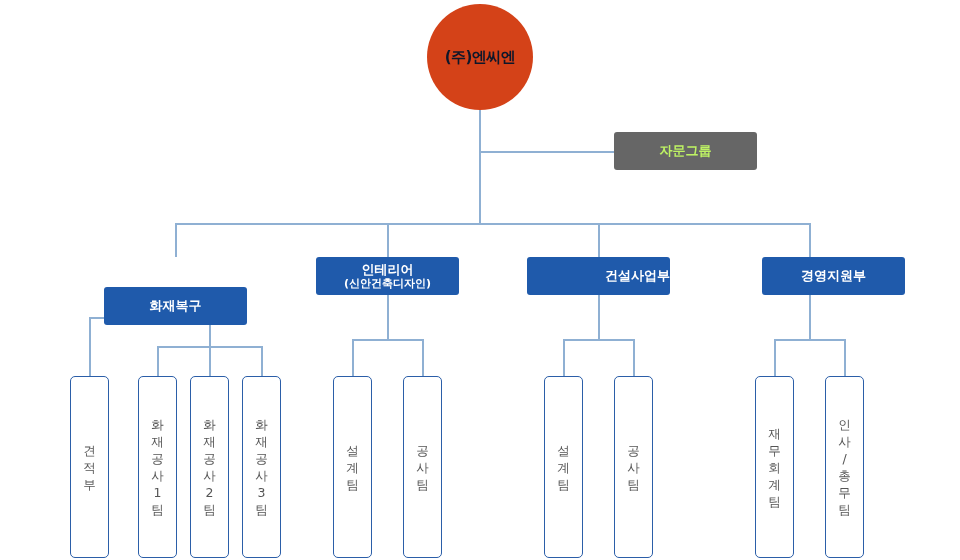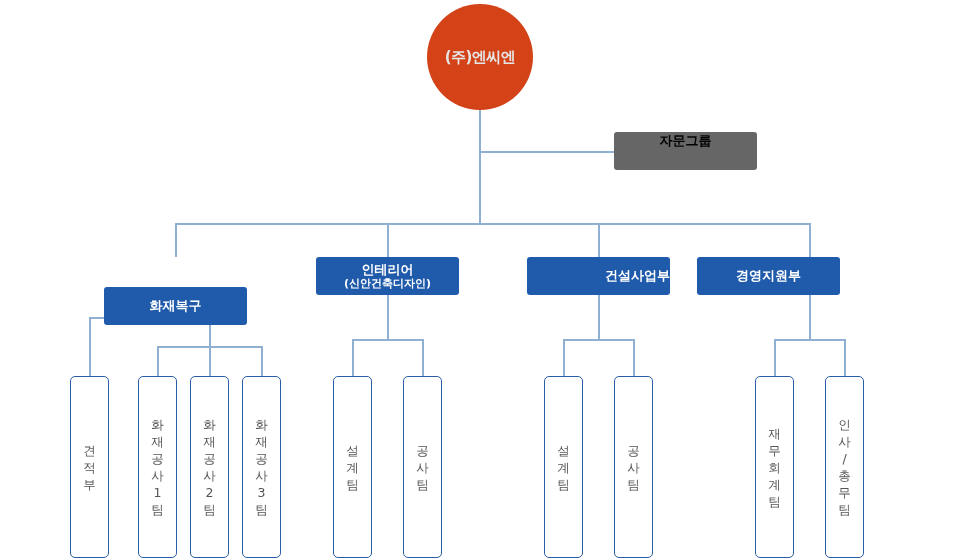--- a/index.html
+++ b/index.html
@@ -1,25 +1,25 @@
 <!DOCTYPE html>
 <html><head>
 <meta charset="utf-8">
 <style>
   html, body { margin: 0; padding: 0; background: #ffffff; }
   body { width: 960px; height: 560px; position: relative; overflow: hidden;
          font-family: "DejaVu Sans", "Liberation Sans", sans-serif; }
   .line { position: absolute; background: #8fb0d3; }
   .root { position: absolute; left: 427px; top: 4px; width: 106px; height: 106px;
-          border-radius: 50%; background: #d44218; color: #e5e5e5;
+          border-radius: 50%; background: #d44218; color: #0f172a;
           display: flex; align-items: center; justify-content: center;
           font-size: 15px; font-weight: bold; letter-spacing: -0.5px; }
   .advisory { position: absolute; left: 614px; top: 132px; width: 143px; height: 38px;
-              border-radius: 3px; background: #666666; color: #000000;
-              display: flex; align-items: flex-start; justify-content: center;
+              border-radius: 3px; background: #666666; color: #bef264;
+              display: flex; align-items: center; justify-content: center;
               font-size: 13px; font-weight: bold; }
   .division { position: absolute; top: 257px; width: 143px; height: 38px;
               border-radius: 3px; background: #1f5aab; color: #fff;
               display: flex; flex-direction: column; align-items: center; justify-content: center;
               font-size: 13px; font-weight: bold; line-height: 1.2; }
   .division .sub { font-size: 11px; font-weight: bold; }
   .team { position: absolute; top: 376px; width: 37px; height: 180px;
           border: 1.5px solid #2b5ea8; border-radius: 5px; background: #fff;
           display: flex; align-items: center; justify-content: center; }
   .team .txt { display: flex; flex-direction: column; align-items: center;
@@ -71,21 +71,21 @@
 <div class="division" style="left:104px;margin-top:30px;">
   <span>화재복구</span>
 </div>
 <div class="division" style="left:316px;">
   <span>인테리어</span>
   <span class="sub">(신안건축디자인)</span>
 </div>
 <div class="division" style="left:527px;align-items:flex-end;">
   <span>건설사업부</span>
 </div>
-<div class="division" style="left:697px;">
+<div class="division" style="left:762px;">
   <span>경영지원부</span>
 </div>
 
 <div class="team" style="left:70px;">
     <div class="txt">
       <span>견</span>
       <span>적</span>
       <span>부</span>
     </div>
   </div>

